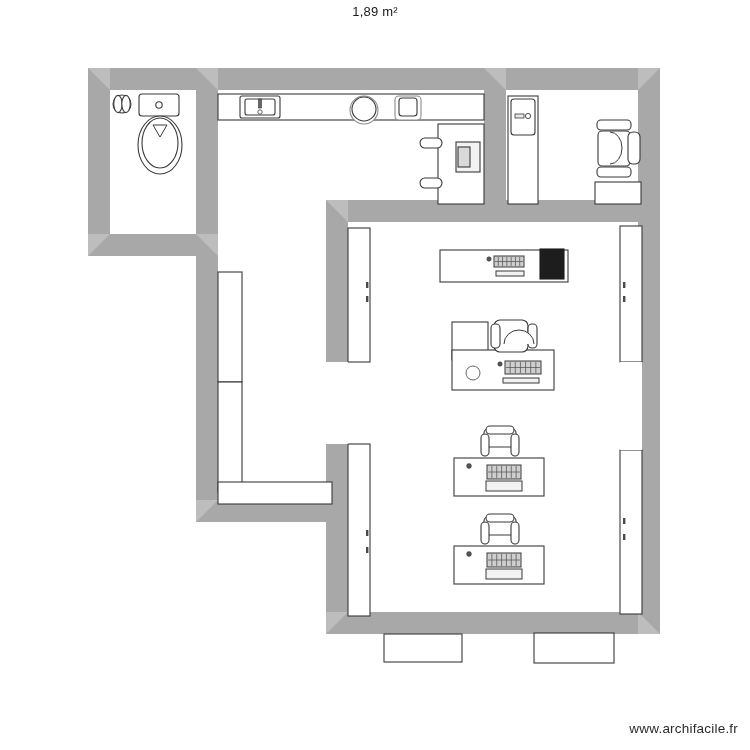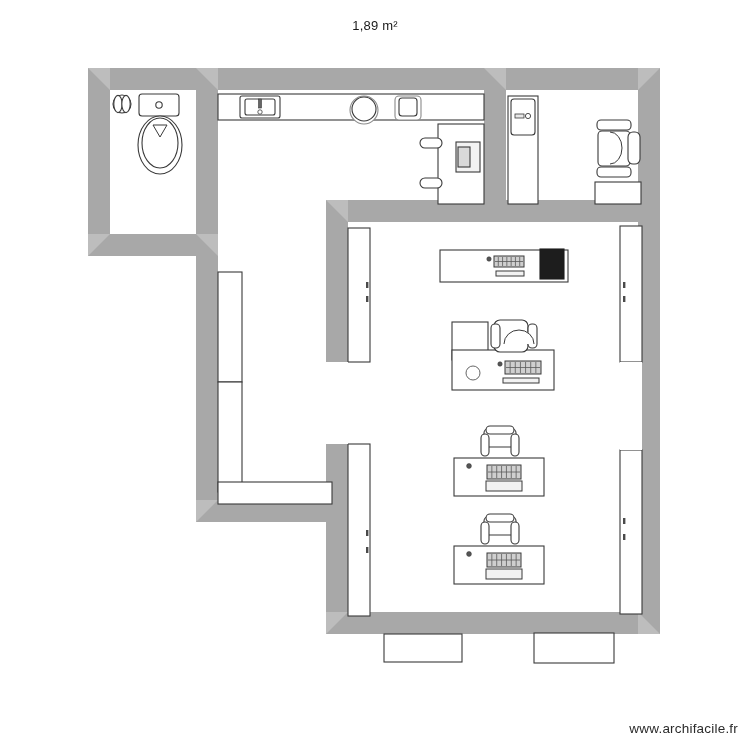--- a/index.html
+++ b/index.html
@@ -22,21 +22,21 @@
   }
   #area-label {
     position: absolute;
     left: 0;
     top: 0;
     width: 750px;
     text-align: center;
     font-size: 13px;
     color: #1a1a1a;
     letter-spacing: 0.2px;
-    padding-top: 18px;
+    padding-top: 4px;
     user-select: none;
   }
   #watermark {
     position: absolute;
     right: 12px;
     bottom: 14px;
     font-size: 13.5px;
     color: #2b2b2b;
     letter-spacing: 0.2px;
     user-select: none;

